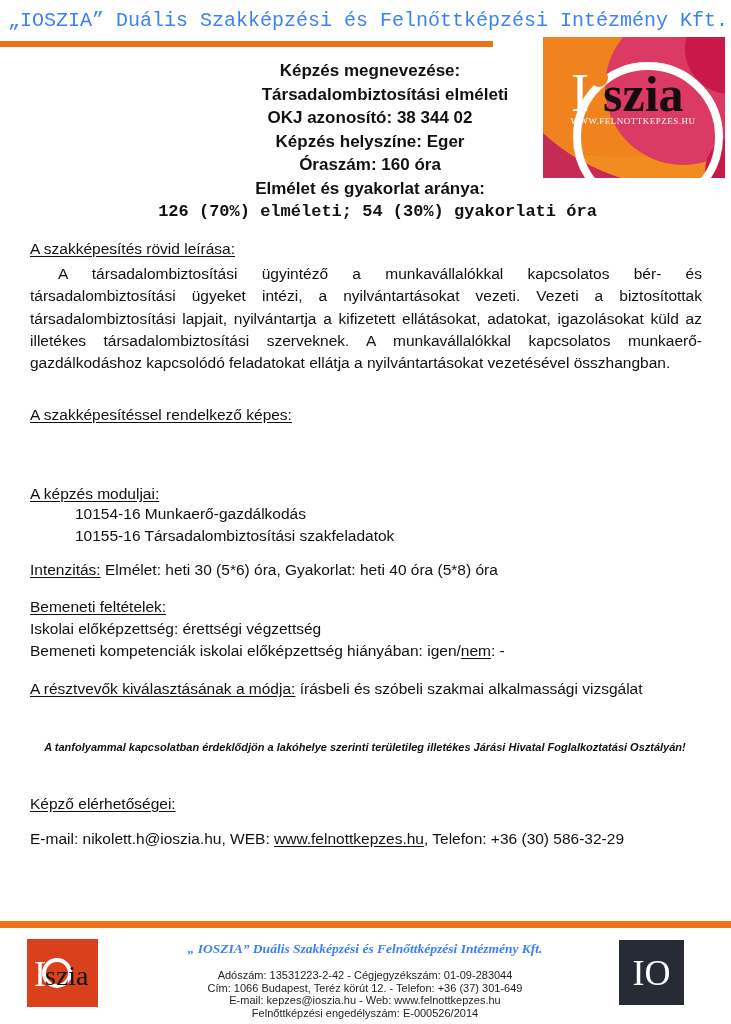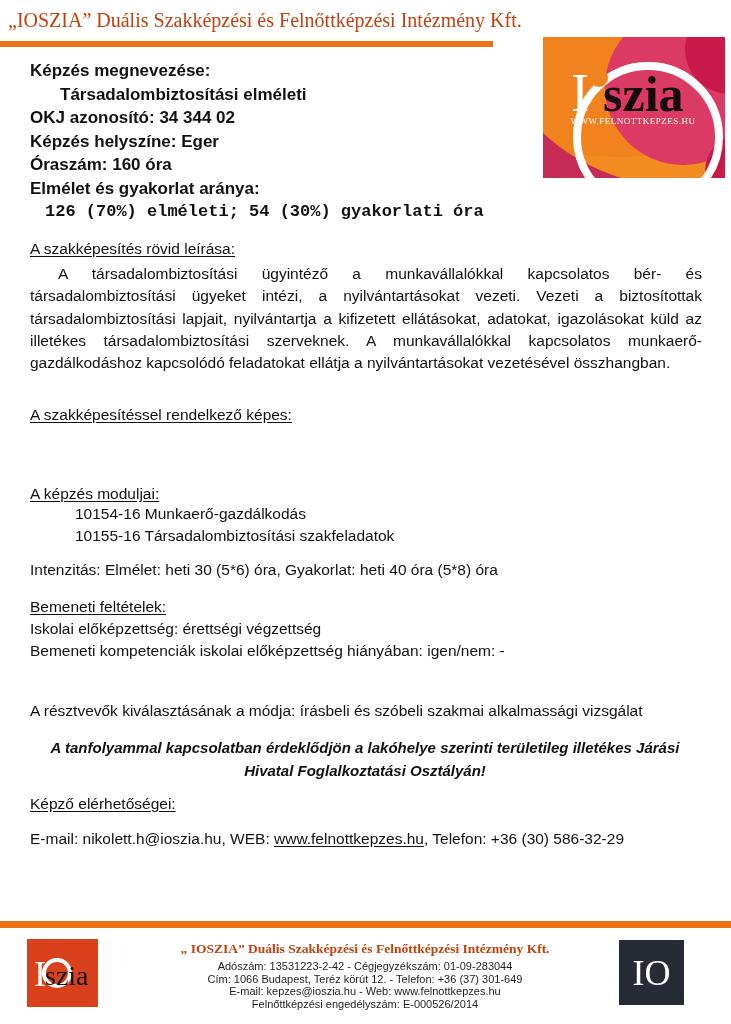--- a/index.html
+++ b/index.html
@@ -1,27 +1,27 @@
 <!DOCTYPE html>
 <html><head>
 <meta charset="utf-8">
 <style>
   html,body{margin:0;padding:0;background:#e8e8e8;}
   .page{position:relative;width:731px;height:1024px;background:#ffffff;margin:0 auto;
         font-family:"Liberation Sans",sans-serif;color:#111;overflow:hidden;}
 
   
-  .header-title{position:absolute;left:8px;top:9px;font-family:Liberation Serif, serif;
-                font-size:20px;color:#c2410c;white-space:nowrap;}
+  .header-title{position:absolute;left:8px;top:9px;font-family:Liberation Mono, monospace;
+                font-size:20px;color:#3b82f6;white-space:nowrap;}
   .header-rule{position:absolute;left:0;top:41px;width:493px;height:6px;background:#ED7117;}
   .logo-main{position:absolute;left:543px;top:37px;width:182px;height:141px;}
 
   
   .course-info{position:absolute;left:30px;top:59px;width:680px;font-size:17px;
-               font-weight:bold;line-height:23.5px;}
+               font-weight:bold;line-height:23.5px;text-align:center;}
   .ci-indent1{padding-left:30px;}
   .ci-indent2{padding-left:15px;font-family:Liberation Mono, monospace;}
 
   .sec-heading{position:absolute;left:30px;font-size:15.5px;text-decoration:underline;
                text-underline-offset:2px;white-space:nowrap;}
   #desc-heading{top:240px;}
   #desc-para{position:absolute;left:30px;top:263px;width:672px;font-size:15.5px;
              line-height:22.3px;text-align:justify;text-indent:28px;}
 
   #comp-heading{top:406px;}
@@ -33,42 +33,42 @@
   .bullet-l1{display:block;text-align-last:justify;}
   .bullet-l2{display:block;}
 
   #modules-heading{top:485px;}
   .module-line{position:absolute;left:75px;font-size:15.5px;white-space:nowrap;}
   #module1{top:505px;}
   #module2{top:527px;}
 
   .plain-line{position:absolute;left:30px;font-size:15.5px;white-space:nowrap;}
   #intensity{top:561px;}
-  .inline-underline{text-underline-offset:2px;}
+  .inline-underline{text-decoration:underline;text-underline-offset:2px;}
 
   #entry-heading{top:598px;}
   #entry-line1{top:620px;}
   #entry-line2{top:642px;}
 
-  #selection{position:absolute;left:30px;top:700px;width:640px;font-size:15.5px;line-height:22.3px;}
+  #selection{position:absolute;left:30px;top:678px;width:640px;font-size:15.5px;line-height:22.3px;}
 
   #notice{position:absolute;left:40px;top:736px;width:650px;text-align:center;
-          font-size:15px;font-weight:bold;font-style:italic;line-height:23px;}
+          font-size:11px;font-weight:bold;font-style:italic;line-height:23px;}
 
   #contact-heading{top:795px;}
   #email-line{top:830px;}
   .weblink{text-decoration:underline;text-underline-offset:2px;color:#111;cursor:pointer;}
 
   
   .footer-bar{position:absolute;left:0;top:921px;width:731px;height:7px;background:#ED7117;}
   .footer-left-logo{position:absolute;left:27px;top:939px;width:71px;height:68px;}
   .footer-right-logo{position:absolute;left:619px;top:940px;width:65px;height:65px;}
   .footer-center{position:absolute;left:65px;top:941px;width:600px;text-align:center;}
   .fc-heading{font-family:"Liberation Serif",serif;font-weight:bold;font-size:13.5px;
-              color:#c2410c;margin-bottom:3px;white-space:nowrap;}
+              color:#3b82f6;margin-bottom:12px;white-space:nowrap;font-style:italic;}
   .fc-line{font-size:11px;line-height:12.6px;color:#1d1d1d;}
 </style>
 </head>
 <body>
 
 <div class="page">
 
   <div class="header-title">„IOSZIA” Duális Szakképzési és Felnőttképzési Intézmény Kft.</div>
   <div class="header-rule"></div>
 
@@ -82,21 +82,21 @@
     <circle cx="105" cy="100" r="71" fill="none" stroke="#ffffff" stroke-width="8"></circle>
     <circle cx="56" cy="41" r="9" fill="#F0831E"></circle>
     <text x="28" y="74" font-size="54" fill="#ffffff" font-family="Liberation Serif, serif">I</text>
     <text x="60" y="74" font-size="50" font-weight="bold" fill="#150a0d" font-family="Liberation Serif, serif">szia</text>
     <text x="90" y="87" font-size="9" fill="#ffffff" text-anchor="middle" letter-spacing="0.5" font-family="Liberation Serif, serif">WWW.FELNOTTKEPZES.HU</text>
   </svg>
 
   <div class="course-info">
     <div>Képzés megnevezése:</div>
     <div class="ci-indent1">Társadalombiztosítási elméleti</div>
-    <div>OKJ azonosító: 34 344 02</div>
+    <div>OKJ azonosító: 38 344 02</div>
     <div>Képzés helyszíne: Eger</div>
     <div>Óraszám: 160 óra</div>
     <div>Elmélet és gyakorlat aránya:</div>
     <div class="ci-indent2">126 (70%) elméleti; 54 (30%) gyakorlati óra</div>
   </div>
 
   <div class="sec-heading" id="desc-heading">A szakképesítés rövid leírása:</div>
   <div id="desc-para">A társadalombiztosítási ügyintéző a munkavállalókkal kapcsolatos bér- és társadalombiztosítási ügyeket intézi, a nyilvántartásokat vezeti. Vezeti a biztosítottak társadalombiztosítási lapjait, nyilvántartja a kifizetett ellátásokat, adatokat, igazolásokat küld az illetékes társadalombiztosítási szerveknek. A munkavállalókkal kapcsolatos munkaerő-gazdálkodáshoz kapcsolódó feladatokat ellátja a nyilvántartásokat vezetésével összhangban.</div>
 
   <div class="sec-heading" id="comp-heading">A szakképesítéssel rendelkező képes:</div>

